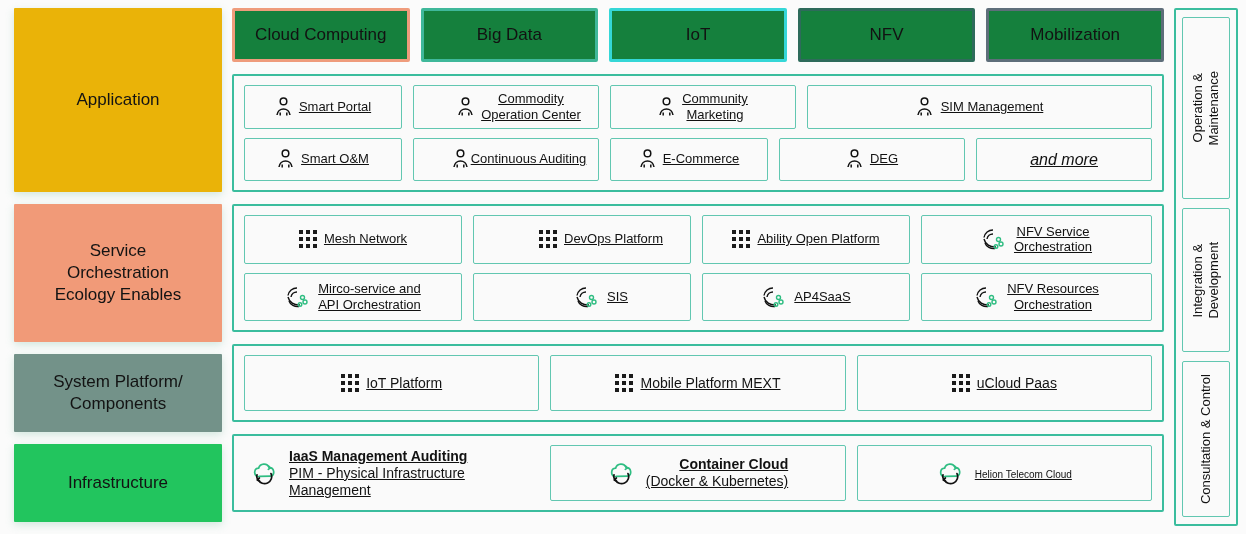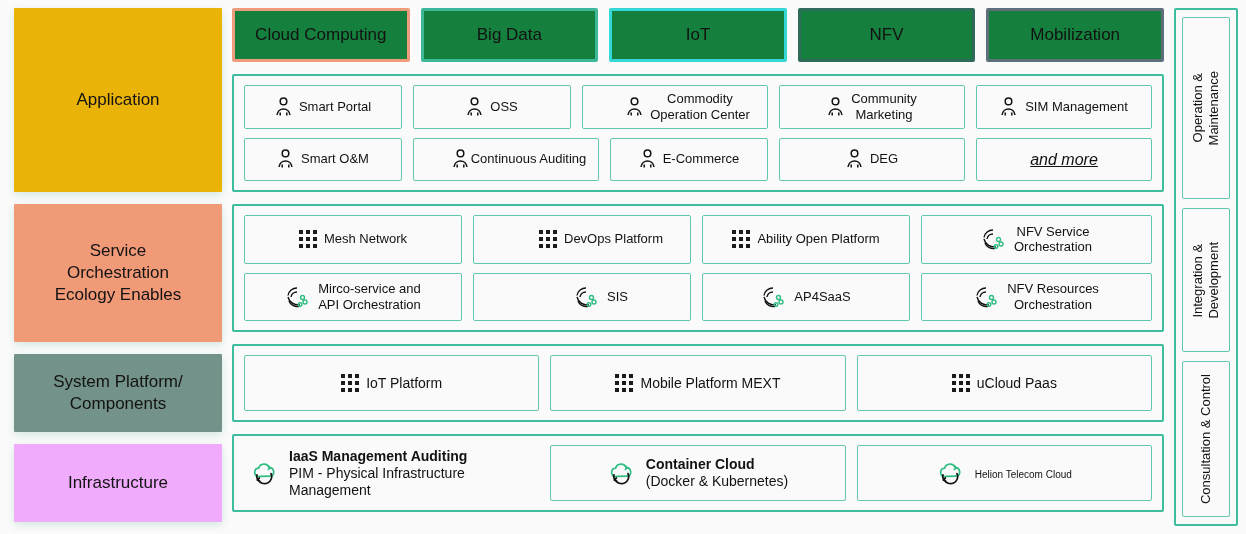--- a/index.html
+++ b/index.html
@@ -57,21 +57,21 @@
     color: #131313;
     font-size: 17px;
     line-height: 1.28;
     border-radius: 1px;
     box-shadow: 0 3px 9px rgba(120,190,160,0.30);
     padding: 4px 8px;
   }
   .layer-label.application      { background: #eab308; }
   .layer-label.service          { background: #f19a78; }
   .layer-label.system           { background: #739289; }
-  .layer-label.infrastructure   { background: #f0abfc; }
+  .layer-label.infrastructure   { background: #22c55e; }
 
   .lr-application    { flex: 0 0 184px; }
   .lr-service        { flex: 0 0 138px; }
   .lr-system         { flex: 0 0 78px; }
   .lr-infrastructure { flex: 0 0 78px; }
 
   
   .panel {
     border: 2px solid #3bbd9e;
     background: #fafafa;
@@ -103,20 +103,21 @@
     text-align: center;
   }
 
   
   .app-body { flex: 0 0 118px; }
 
   .card-row {
     display: flex;
     gap: 11px;
     flex: 1 1 0;
+    text-decoration: underline;
   }
   .card {
     flex: 1 1 0;
     border: 1px solid #62c7b1;
     background: #fafafa;
     border-radius: 2px;
     display: flex;
     align-items: center;
     justify-content: center;
     gap: 7px;
@@ -260,31 +261,20 @@
               <svg width="17" height="20" viewBox="0 0 17 20">
                 <circle cx="8.5" cy="4.4" r="3.3" fill="none" stroke="#111" stroke-width="1.5"></circle>
                 <path d="M2 18 A6.6 7.4 0 0 1 15 18" fill="none" stroke="#111" stroke-width="1.5"></path>
                 <line x1="5.2" y1="15.4" x2="5.2" y2="18.4" stroke="#111" stroke-width="1.5"></line>
                 <line x1="11.8" y1="15.4" x2="11.8" y2="18.4" stroke="#111" stroke-width="1.5"></line>
               </svg>
             </span>
             <span class="label" style="white-space:pre-line">Smart Portal</span>
           </div>
 
-          <div class="card app-c2">
-            <span class="ico">
-              <svg width="17" height="20" viewBox="0 0 17 20">
-                <circle cx="8.5" cy="4.4" r="3.3" fill="none" stroke="#111" stroke-width="1.5"></circle>
-                <path d="M2 18 A6.6 7.4 0 0 1 15 18" fill="none" stroke="#111" stroke-width="1.5"></path>
-                <line x1="5.2" y1="15.4" x2="5.2" y2="18.4" stroke="#111" stroke-width="1.5"></line>
-                <line x1="11.8" y1="15.4" x2="11.8" y2="18.4" stroke="#111" stroke-width="1.5"></line>
-              </svg>
-            </span>
-            <span class="label" style="white-space:pre-line">OSS</span>
-          </div>
 
           <div class="card app-c3">
             <span class="ico">
               <svg width="17" height="20" viewBox="0 0 17 20">
                 <circle cx="8.5" cy="4.4" r="3.3" fill="none" stroke="#111" stroke-width="1.5"></circle>
                 <path d="M2 18 A6.6 7.4 0 0 1 15 18" fill="none" stroke="#111" stroke-width="1.5"></path>
                 <line x1="5.2" y1="15.4" x2="5.2" y2="18.4" stroke="#111" stroke-width="1.5"></line>
                 <line x1="11.8" y1="15.4" x2="11.8" y2="18.4" stroke="#111" stroke-width="1.5"></line>
               </svg>
             </span>
@@ -570,21 +560,21 @@
 
           <div class="card infra-card">
             <span class="ico">
               <svg width="28" height="24" viewBox="0 0 28 24">
                 <path d="M7 15.5 A4.2 4.2 0 0 1 7.6 7.2 A5.6 5.6 0 0 1 18.2 6.6 A4.4 4.4 0 0 1 19.6 15.2 L8.4 15.4" fill="none" stroke="#2fbd82" stroke-width="1.7" stroke-linecap="round"></path>
                 <path d="M17.6 5.2 L19.6 6.9 L17.3 8.4" fill="none" stroke="#2fbd82" stroke-width="1.7" stroke-linecap="round" stroke-linejoin="round"></path>
                 <path d="M20 12.6 A5.2 5.2 0 0 1 7.2 18.6 A4.6 4.6 0 0 1 6 13.8" fill="none" stroke="#111" stroke-width="1.7" stroke-linecap="round"></path>
                 <path d="M8.4 17 L6.2 18.9 L8.7 20.2" fill="none" stroke="#111" stroke-width="1.7" stroke-linecap="round" stroke-linejoin="round"></path>
               </svg>
             </span>
-            <span class="txt" style="text-align:left">
+            <span class="txt" style="text-align:right">
               <span class="t1">Container Cloud</span><br>
               <span class="t2">(Docker &amp; Kubernetes)</span>
             </span>
           </div>
 
           <div class="card infra-card plain">
             <span class="ico">
               <svg width="28" height="24" viewBox="0 0 28 24">
                 <path d="M7 15.5 A4.2 4.2 0 0 1 7.6 7.2 A5.6 5.6 0 0 1 18.2 6.6 A4.4 4.4 0 0 1 19.6 15.2 L8.4 15.4" fill="none" stroke="#2fbd82" stroke-width="1.7" stroke-linecap="round"></path>
                 <path d="M17.6 5.2 L19.6 6.9 L17.3 8.4" fill="none" stroke="#2fbd82" stroke-width="1.7" stroke-linecap="round" stroke-linejoin="round"></path>

